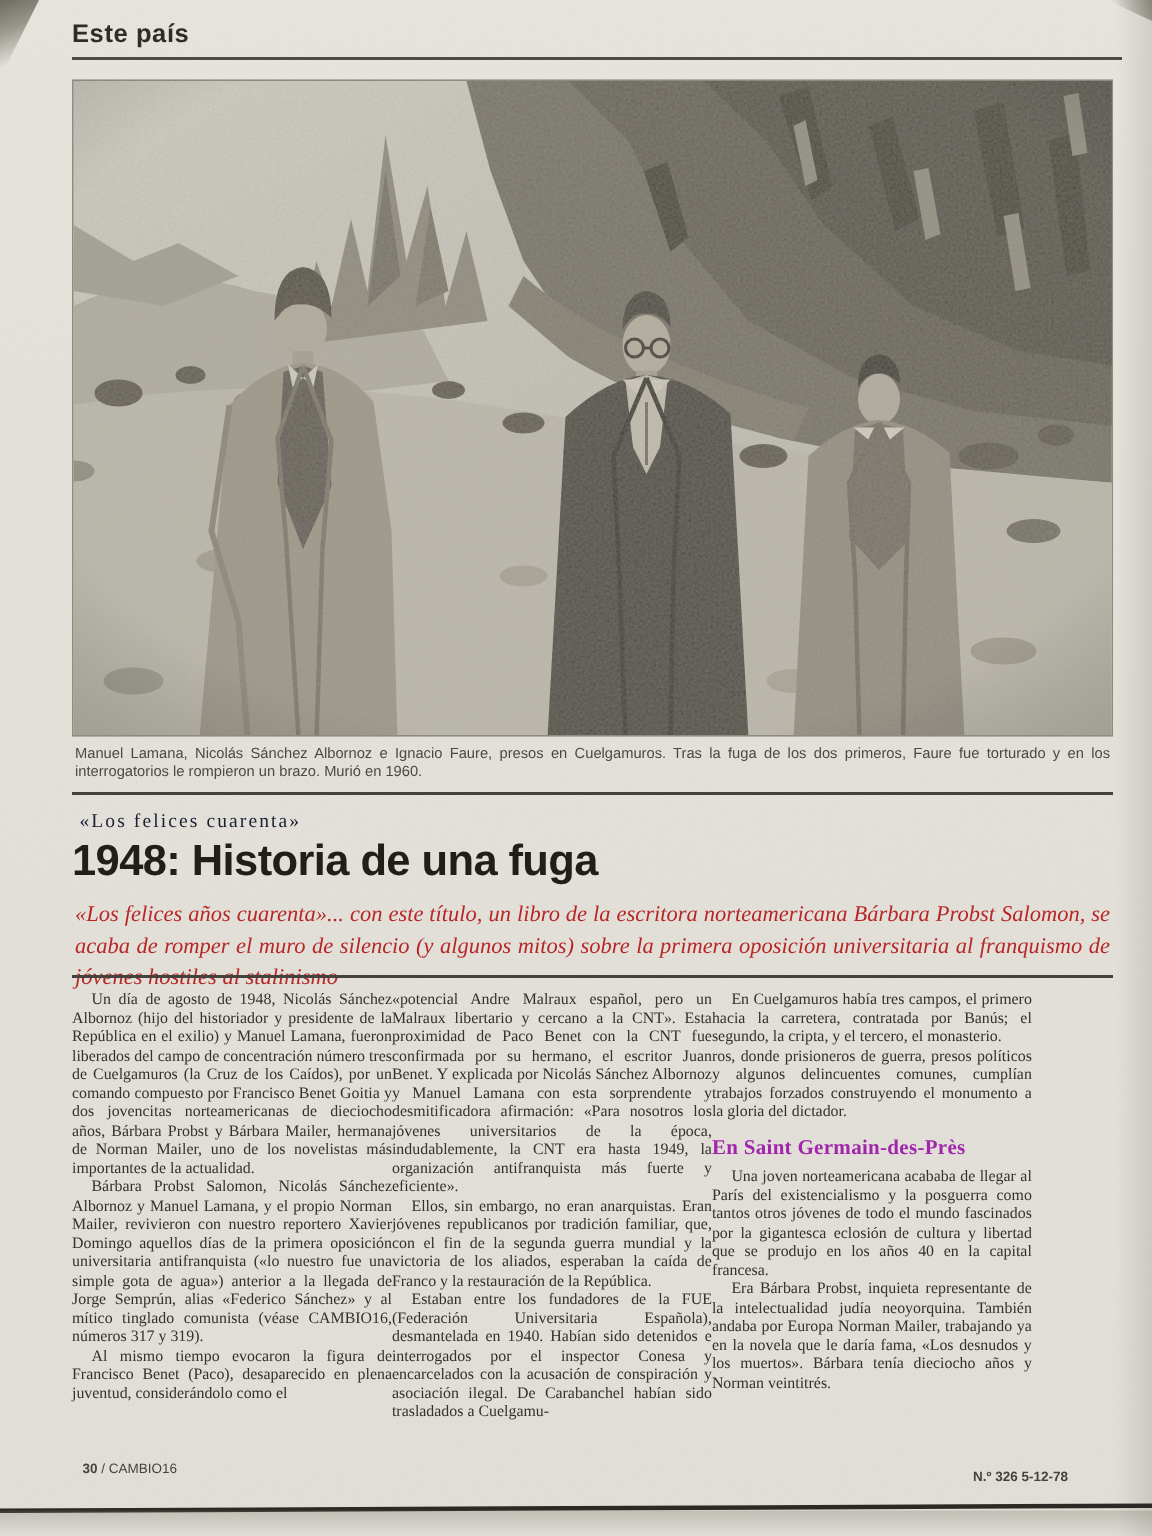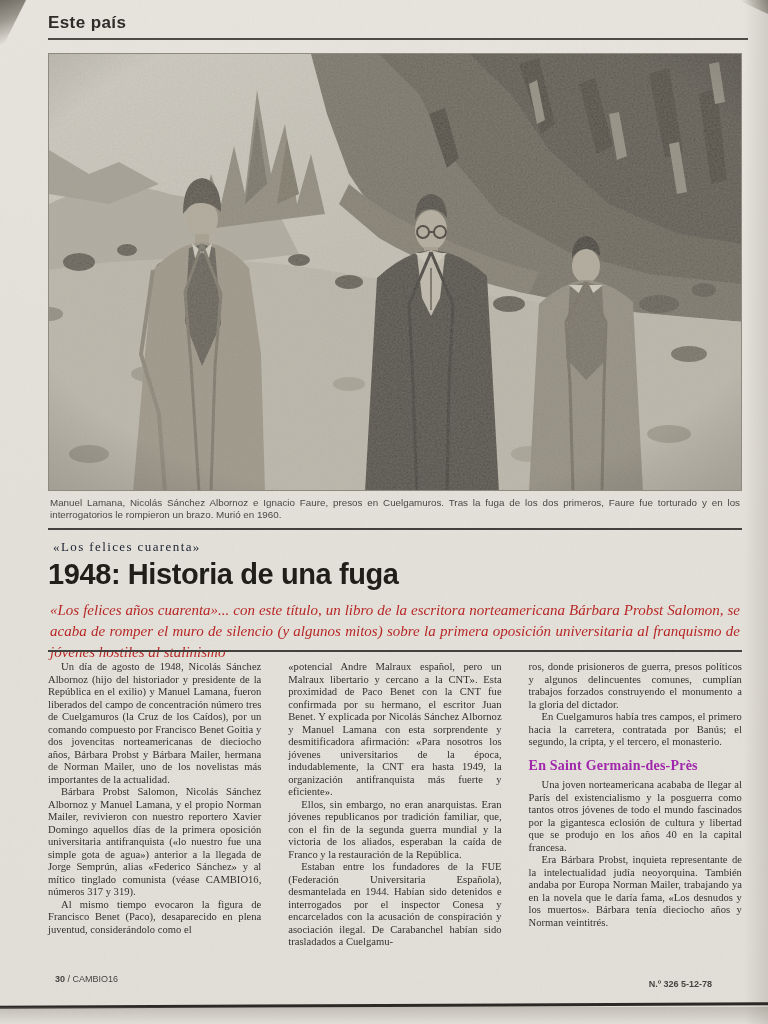--- a/index.html
+++ b/index.html
@@ -56,21 +56,21 @@
     font-weight:800; font-size:29px; letter-spacing:-0.4px;
     color:#15140f;
   }
   .lede{
     position:absolute; top:600px; left:50px; width:690px;
     font-style:italic; font-size:15px; line-height:21px;
     color:#b91c1c; text-align:justify;
   }
   .columns{
     position:absolute; top:661px; left:48px; width:694px;
-    display:flex; gap:27px;
+    display:flex; 
   }
   .col{ width:213.3px; text-align:justify;
     font-size:10.6px; line-height:12.5px; color:#2a2824; }
   .body-p{ text-indent:13px; }
   .body-p.noindent{ text-indent:0; }
   .subhead{
     font-size:14px; font-weight:700; letter-spacing:.2px;
     margin:11px 0 7px 0; color:#a21caf; text-align:left;
   }
   .footer-left{
@@ -224,25 +224,25 @@
 
 <div class="columns">
   <div class="col">
       <p class="body-p">Un día de agosto de 1948, Nicolás Sánchez Albornoz (hijo del historiador y presidente de la República en el exilio) y Manuel Lamana, fueron liberados del campo de concentración número tres de Cuelgamuros (la Cruz de los Caídos), por un comando compuesto por Francisco Benet Goitia y dos jovencitas norteamericanas de dieciocho años, Bárbara Probst y Bárbara Mailer, hermana de Norman Mailer, uno de los novelistas más importantes de la actualidad.</p>
       <p class="body-p">Bárbara Probst Salomon, Nicolás Sánchez Albornoz y Manuel Lamana, y el propio Norman Mailer, revivieron con nuestro reportero Xavier Domingo aquellos días de la primera oposición universitaria antifranquista («lo nuestro fue una simple gota de agua») anterior a la llegada de Jorge Semprún, alias «Federico Sánchez» y al mítico tinglado comunista (véase CAMBIO16, números 317 y 319).</p>
       <p class="body-p">Al mismo tiempo evocaron la figura de Francisco Benet (Paco), desaparecido en plena juventud, considerándolo como el</p>
     </div>
   <div class="col">
       <p class="body-p noindent">«potencial Andre Malraux español, pero un Malraux libertario y cercano a la CNT». Esta proximidad de Paco Benet con la CNT fue confirmada por su hermano, el escritor Juan Benet. Y explicada por Nicolás Sánchez Albornoz y Manuel Lamana con esta sorprendente y desmitificadora afirmación: «Para nosotros los jóvenes universitarios de la época, indudablemente, la CNT era hasta 1949, la organización antifranquista más fuerte y eficiente».</p>
       <p class="body-p">Ellos, sin embargo, no eran anarquistas. Eran jóvenes republicanos por tradición familiar, que, con el fin de la segunda guerra mundial y la victoria de los aliados, esperaban la caída de Franco y la restauración de la República.</p>
-      <p class="body-p">Estaban entre los fundadores de la FUE (Federación Universitaria Española), desmantelada en 1944. Habían sido detenidos e interrogados por el inspector Conesa y encarcelados con la acusación de conspiración y asociación ilegal. De Carabanchel habían sido trasladados a Cuelgamu-</p>
+      <p class="body-p">Estaban entre los fundadores de la FUE (Federación Universitaria Española), desmantelada en 1940. Habían sido detenidos e interrogados por el inspector Conesa y encarcelados con la acusación de conspiración y asociación ilegal. De Carabanchel habían sido trasladados a Cuelgamu-</p>
     </div>
   <div class="col">
+      <p class="body-p">En Cuelgamuros había tres campos, el primero hacia la carretera, contratada por Banús; el segundo, la cripta, y el tercero, el monasterio.</p>
       <p class="body-p noindent">ros, donde prisioneros de guerra, presos políticos y algunos delincuentes comunes, cumplían trabajos forzados construyendo el monumento a la gloria del dictador.</p>
-      <p class="body-p">En Cuelgamuros había tres campos, el primero hacia la carretera, contratada por Banús; el segundo, la cripta, y el tercero, el monasterio.</p>
       <h3 class="subhead">En Saint Germain-des-Près</h3>
       <p class="body-p">Una joven norteamericana acababa de llegar al París del existencialismo y la posguerra como tantos otros jóvenes de todo el mundo fascinados por la gigantesca eclosión de cultura y libertad que se produjo en los años 40 en la capital francesa.</p>
       <p class="body-p">Era Bárbara Probst, inquieta representante de la intelectualidad judía neoyorquina. También andaba por Europa Norman Mailer, trabajando ya en la novela que le daría fama, «Los desnudos y los muertos». Bárbara tenía dieciocho años y Norman veintitrés.</p>
     </div>
 </div>
 
 <div class="footer-left"><span class="pg">30</span> <span>/ CAMBIO16</span></div>
 <div class="footer-right">N.º 326 5-12-78</div>
 
 <div class="scan-line"></div>

